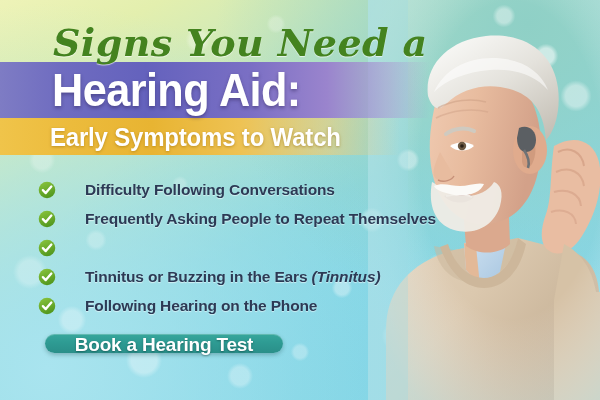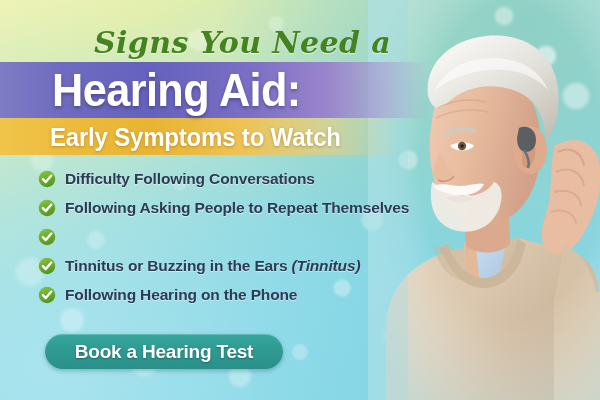--- a/index.html
+++ b/index.html
@@ -94,27 +94,26 @@
   }
 
   
   .script-title {
     position: absolute;
     left: 53px;
     top: 23px;
     font-family: "DejaVu Serif", serif;
     font-style: italic;
     font-weight: bold;
-    font-size: 30px;
+    font-size: 38px;
     line-height: 40px;
     color: #44831f;
     letter-spacing: .4px;
     text-shadow: 0 1px 1px rgba(255,255,255,.65);
     white-space: nowrap;
-    margin-left: 41px;
   }
   .main-title {
     position: absolute;
     left: 52px;
     top: 62px;
     font-size: 46px;
     line-height: 56px;
     font-weight: bold;
     color: #ffffff;
     letter-spacing: -.6px;
@@ -142,23 +141,24 @@
   .checklist {
     position: absolute;
     left: 38px;
     top: 170px;
     margin: 0;
     padding: 0;
     list-style: none;
   }
   .check-item {
     display: flex;
-    align-items: flex-start;
+    align-items: flex-end;
     height: 29px;
     white-space: nowrap;
+    gap: 20px;
   }
   .check-icon {
     flex: none;
     width: 18px;
     height: 18px;
     margin-right: 9px;
   }
   .check-icon svg { display: block; width: 18px; height: 18px; }
   .check-label {
     font-size: 15.5px;
@@ -168,21 +168,21 @@
     text-shadow: 0 1px 1px rgba(255,255,255,.55);
   }
   .check-label i { }
 
   
   .cta {
     position: absolute;
     left: 45px;
     top: 334px;
     width: 238px;
-    height: 35px;
+    height: 19px;
     border: 0;
     border-radius: 18px;
     background: linear-gradient(180deg, #37a79c 0%, #2e9b93 45%, #2a8f89 100%);
     box-shadow: 0 2px 4px rgba(20,70,70,.30), inset 0 1px 0 rgba(255,255,255,.22);
     color: #ffffff;
     font-family: "Liberation Sans", sans-serif;
     font-size: 19px;
     font-weight: bold;
     letter-spacing: -.2px;
     text-shadow: 0 1px 2px rgba(10,60,58,.5);
@@ -314,21 +314,21 @@
       <span class="check-label">Difficulty Following Conversations</span>
     </li>
 
     <li class="check-item">
       <span class="check-icon">
         <svg viewBox="0 0 20 20" xmlns="http://www.w3.org/2000/svg">
           <circle cx="10" cy="10" r="9.2" fill="url(#g1)"></circle>
           <path d="M5.4 10.2 L8.6 13.4 L14.8 6.2" stroke="#ffffff" stroke-width="2.6" fill="none" stroke-linecap="round" stroke-linejoin="round"></path>
         </svg>
       </span>
-      <span class="check-label">Following Asking People to Repeat Themselves</span>
+      <span class="check-label">Frequently Asking People to Repeat Themselves</span>
     </li>
 
     <li class="check-item">
       <span class="check-icon">
         <svg viewBox="0 0 20 20" xmlns="http://www.w3.org/2000/svg">
           <circle cx="10" cy="10" r="9.2" fill="url(#g1)"></circle>
           <path d="M5.4 10.2 L8.6 13.4 L14.8 6.2" stroke="#ffffff" stroke-width="2.6" fill="none" stroke-linecap="round" stroke-linejoin="round"></path>
         </svg>
       </span>
     </li>

